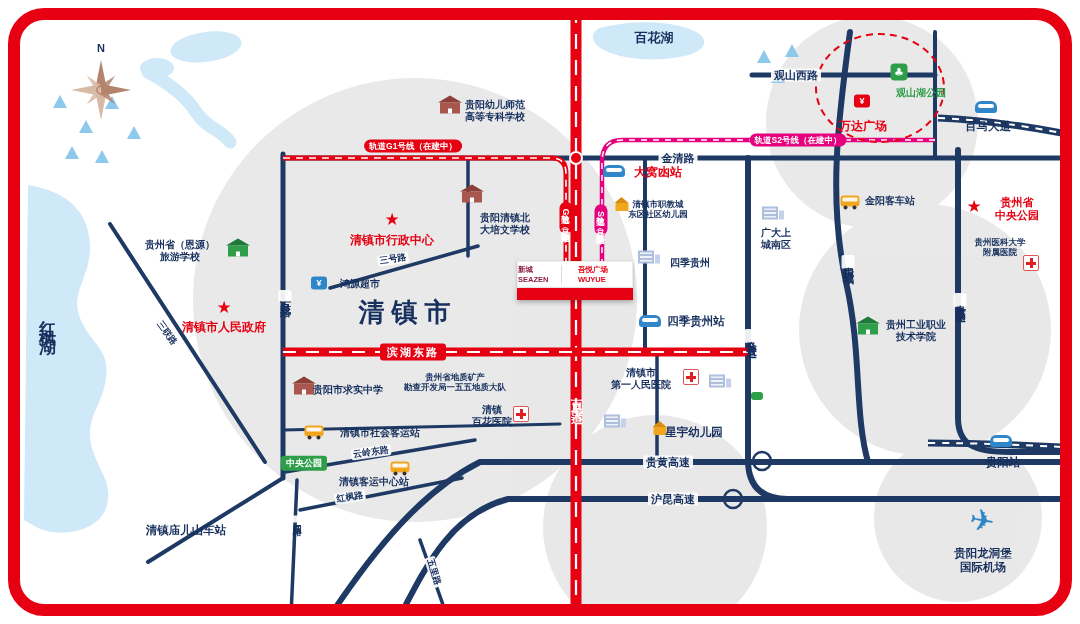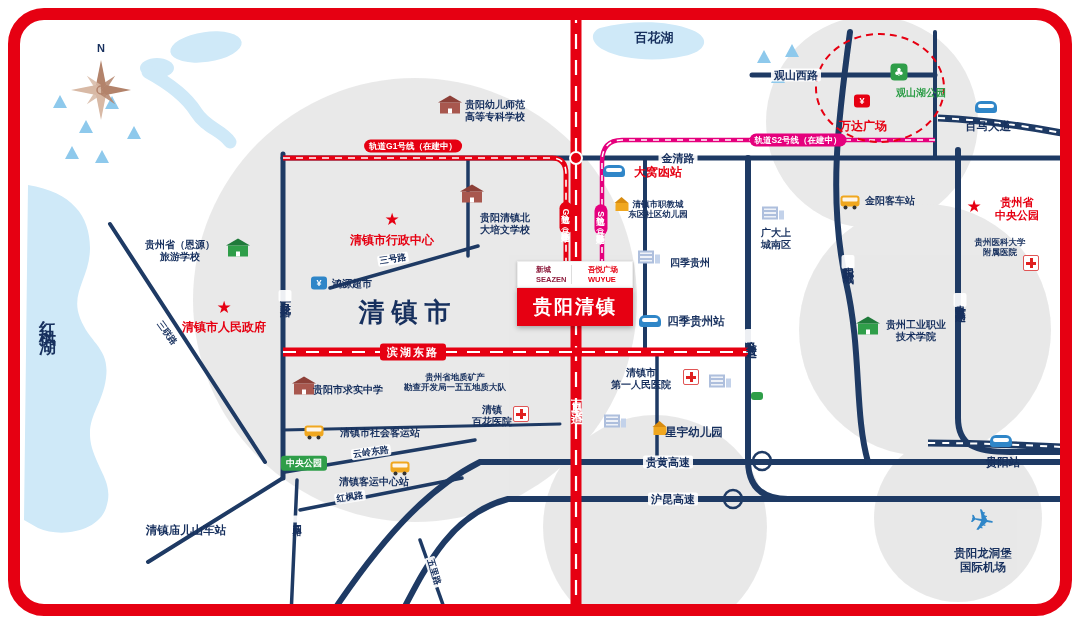--- a/index.html
+++ b/index.html
@@ -69,21 +69,21 @@
   .icon-kindergarten{width:13px;height:8px;background:#f0a71f;}
   .icon-kindergarten::before{content:"";position:absolute;left:-1px;top:-6px;border-left:7.5px solid transparent;border-right:7.5px solid transparent;border-bottom:6px solid #d88c10;}
   .icon-cart-blue{width:16px;height:13px;background:#2f86c8;border-radius:3px;color:#fff;font-size:9px;line-height:13px;text-align:center;font-weight:bold;}
   .icon-cart-blue::before{content:"\00a5";}
   .icon-cart-red{width:16px;height:13px;background:#e60012;border-radius:3px;color:#fff;font-size:9px;line-height:13px;text-align:center;font-weight:bold;}
   .icon-cart-red::before{content:"\00a5";}
 
   .plaza{position:absolute;width:116px;z-index:7;transform:none;}
   .plaza-brands{height:25px;background:#fff;border:1px solid #eee;display:flex;align-items:center;justify-content:space-around;
                 font-size:7.5px;font-weight:bold;box-shadow:0 1px 3px rgba(0,0,0,.25);}
-  .brand-left{color:#8f1f3f;padding-left:18px;}
+  .brand-left{color:#8f1f3f;}
   .brand-right{color:#e60012;border-left:1px solid #ddd;padding-left:16px;}
   .plaza-box{background:#e60012;color:#fff;text-align:center;font-size:19px;font-weight:bold;letter-spacing:2px;
              line-height:1.35;padding:6px 0;box-shadow:0 2px 5px rgba(0,0,0,.3);}
 </style>
 </head>
 <body>
 
 <div class="stage">
   <div class="clip">
     <div class="world" id="world">
@@ -183,21 +183,20 @@
           <circle r="4" fill="none" stroke="#b3836b" stroke-width="1.5"></circle>
         </g>
       </svg>
 
       <div class="plaza" style="left:517px;top:261px;">
         <div class="plaza-brands">
           <span class="brand-left">新城 SEAZEN</span>
           <span class="brand-right">吾悦广场 WUYUE</span>
         </div>
         <div class="plaza-box">
-          <div>贵阳清镇</div>
         </div>
       </div>
 
     <div class="lbl navy-bold-md" style="left: 654px; top: 38px;">
           <div>百花湖</div>
         </div>
         <div class="lbl lake-vert" style="left: 47px; top: 320px;">
           <div>红枫湖</div>
         </div>
         <div class="lbl area-lg" style="left: 408px; top: 312px;">
@@ -286,21 +285,21 @@
         <div class="lbl red-bold" style="left: 392px; top: 240px;">
           <div>清镇市行政中心</div>
         </div>
         <div class="lbl navy-sm" style="left: 180px; top: 251px;">
           <div>贵州省（恩源）</div>
           <div>旅游学校</div>
         </div>
         <div class="lbl red-bold" style="left: 224px; top: 327px;">
           <div>清镇市人民政府</div>
         </div>
-        <div class="lbl navy-bold-xs" style="left: 352px; top: 284px;">
+        <div class="lbl navy-bold-xs" style="left: 360px; top: 284px;">
           <div>鸿源超市</div>
         </div>
         <div class="lbl navy-xs" style="left: 658px; top: 209px;">
           <div>清镇市职教城</div>
           <div>东区社区幼儿园</div>
         </div>
         <div class="lbl navy-bold-xs" style="left: 690px; top: 263px;">
           <div>四季贵州</div>
         </div>
         <div class="lbl navy-sm" style="left: 776px; top: 239px;">

